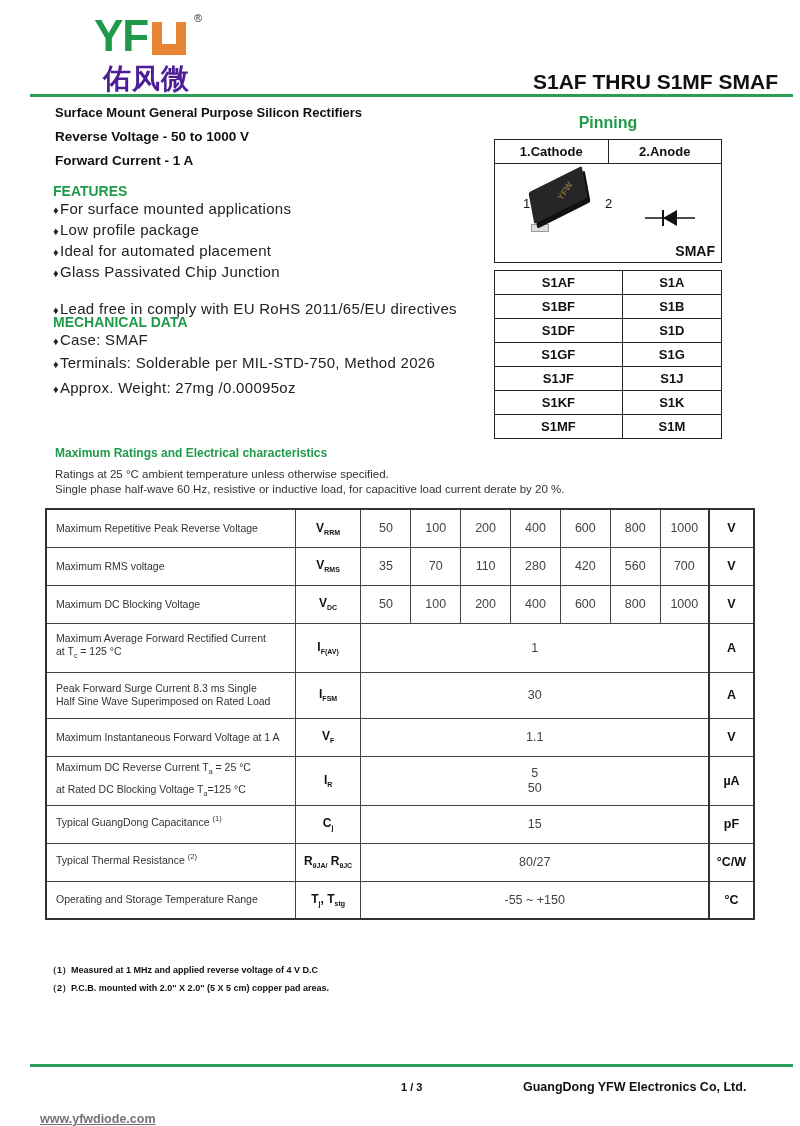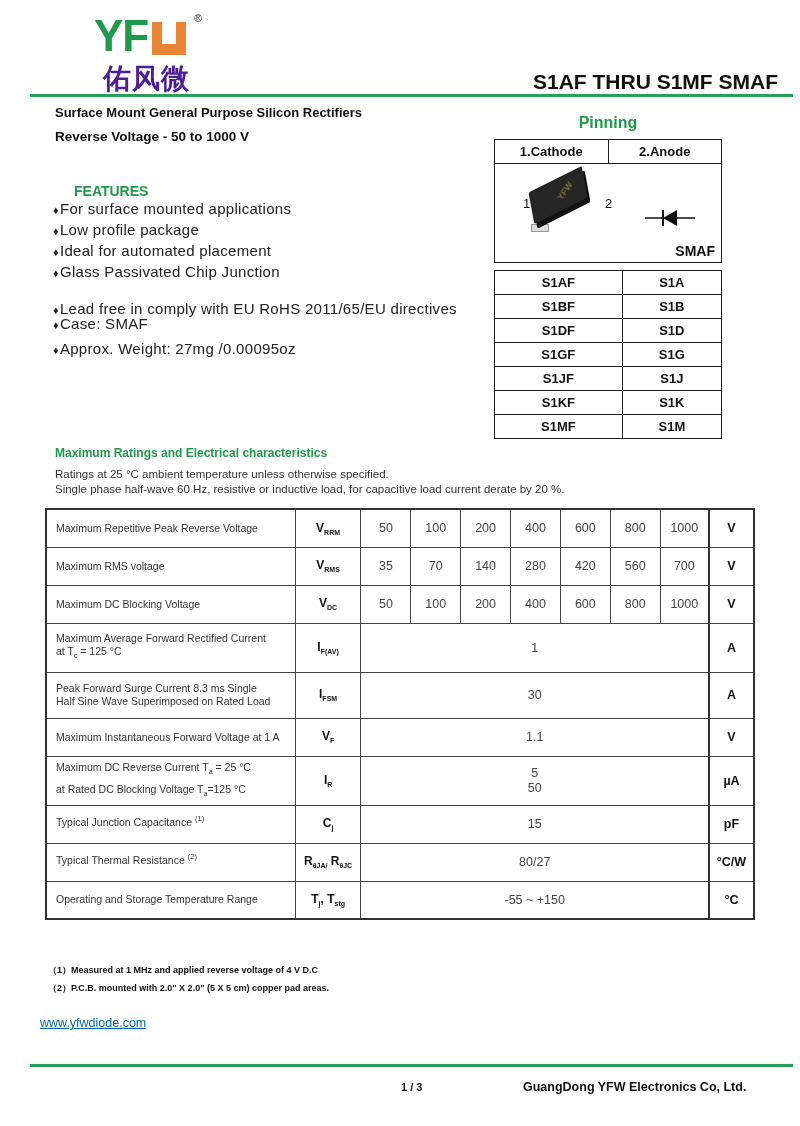--- a/index.html
+++ b/index.html
@@ -14,21 +14,21 @@
   .logo .reg { position: absolute; left: 100px; top: -2px; font-size: 11px; color: #333; }
   .logo .cn { position: absolute; left: 9px; top: 46px; font-size: 28px; font-weight: bold; color: #4c1d95; letter-spacing: 1px; font-family: "DejaVu Sans", sans-serif; }
 
   .title { position: absolute; right: 22px; top: 70px; font-size: 21px; font-weight: bold; color: #111; }
   .top-line { position: absolute; left: 30px; top: 94px; width: 763px; height: 3px; background: #2a9d57; }
 
   .intro { position: absolute; left: 55px; top: 105px; }
   .intro .l1 { font-size: 13px; font-weight: bold; margin-bottom: 9px; }
   .intro .l2 { font-size: 13.5px; font-weight: bold; margin-bottom: 9px; }
 
-  .sec-head { color: #1f9a4a; font-weight: bold; font-size: 14px; margin-left: 21px; }
+  .sec-head { color: #1f9a4a; font-weight: bold; font-size: 14px; }
   .features { position: absolute; left: 53px; top: 183px; }
   .bullet { font-size: 15px; line-height: 20px; color: #222; letter-spacing: 0.3px; }
   .bullet .dia { font-size: 11px; margin-right: 1px; }
   .mech { position: absolute; left: 53px; top: 314px; }
 
   .pinning-title { position: absolute; left: 494px; top: 114px; width: 228px; text-align: center; font-size: 16px; font-weight: bold; color: #1f9a4a; }
   .pinning { position: absolute; left: 494px; top: 139px; width: 228px; height: 124px; border: 1.5px solid #222; }
   .pinning .hdr { display: flex; height: 24px; border-bottom: 1.5px solid #222; }
   .pinning .hdr div { flex: 1; text-align: center; font-weight: bold; font-size: 13px; line-height: 23px; }
   .pinning .hdr div:first-child { border-right: 1.5px solid #222; }
@@ -55,52 +55,55 @@
   .spec td.sym { font-weight: bold; font-size: 12px; color: #111; }
   .spec td.sym sub { font-size: 7px; font-weight: bold; }
   .spec td.unit { font-weight: bold; font-size: 12.5px; color: #111; }
   .spec td.val { font-size: 12.5px; color: #444; }
   .spec .bthick { border-left: 2px solid #333; }
   .spec .sup { font-size: 7.5px; vertical-align: super; margin-left: 3px; }
 
   .fn { position: absolute; left: 48px; font-size: 9px; font-weight: bold; color: #111; }
 
   .bot-line { position: absolute; left: 30px; top: 1064px; width: 763px; height: 3px; background: #2a9d57; }
-  .foot-link { position: absolute; left: 40px; top: 1016px; font-size: 12.5px; font-weight: normal; color: #0369a1; text-decoration: underline; }
+  .foot-link { position: absolute; left: 40px; top: 1112px; font-size: 12.5px; font-weight: bold; color: #737373; text-decoration: underline; }
   .foot-page { position: absolute; left: 401px; top: 1081px; font-size: 11px; font-weight: bold; }
   .foot-co { position: absolute; left: 523px; top: 1080px; font-size: 12.5px; font-weight: bold; }
 </style>
 </head>
 <body>
 
 <div class="logo">
   <div class="letters"><span class="y">Y</span><span class="f">F</span></div>
   <div class="u-box"></div>
   <div class="reg">®</div>
   <div class="cn">佑风微</div>
 </div>
 <div class="title">S1AF THRU S1MF  SMAF</div>
 <div class="top-line"></div>
 
 <div class="intro">
   <div class="l1">Surface Mount General Purpose Silicon Rectifiers</div>
   <div class="l2">Reverse Voltage - 50 to 1000 V</div>
+  <div class="l2">Forward Current - 1 A</div>
 </div>
 
 <div class="features">
   <div class="sec-head">FEATURES</div>
   <div class="bullet"><span class="dia">♦</span><span>For surface mounted applications</span></div>
   <div class="bullet"><span class="dia">♦</span><span>Low profile package</span></div>
   <div class="bullet"><span class="dia">♦</span><span>Ideal for automated placement</span></div>
   <div class="bullet"><span class="dia">♦</span><span>Glass Passivated Chip Junction</span></div>
   <div class="bullet" style="margin-top:16px"><span class="dia">♦</span><span>Lead free in comply with EU RoHS 2011/65/EU directives</span></div>
 </div>
 
 <div class="mech">
+  <div class="sec-head">MECHANICAL DATA</div>
   <div class="bullet"><span class="dia">♦</span><span>Case: SMAF</span></div>
+  <div class="bullet" style="margin-top:2px"><span class="dia">♦</span><span>Terminals: Solderable per MIL-STD-750, Method 2026</span></div>
   <div class="bullet" style="margin-top:4px"><span class="dia">♦</span><span>Approx. Weight: 27mg /0.00095oz</span></div>
 </div>
 
 <div class="pinning-title">Pinning</div>
 <div class="pinning">
   <div class="hdr">
     <div>1.Cathode</div>
     <div>2.Anode</div>
   </div>
   <span class="pin-num" style="left:28px;top:56px">1</span>
@@ -181,21 +184,21 @@
     <td class="val">800</td>
     <td class="val">1000</td>
     <td class="unit bthick">V</td>
   </tr>
 
   <tr style="height:38px">
     <td class="param">Maximum RMS voltage</td>
     <td class="sym"><span>V</span><sub>RMS</sub></td>
     <td class="val">35</td>
     <td class="val">70</td>
-    <td class="val">140</td>
+    <td class="val">110</td>
     <td class="val">280</td>
     <td class="val">420</td>
     <td class="val">560</td>
     <td class="val">700</td>
     <td class="unit bthick">V</td>
   </tr>
 
   <tr style="height:38px">
     <td class="param">Maximum DC Blocking Voltage</td>
     <td class="sym"><span>V</span><sub>DC</sub></td>
@@ -243,21 +246,21 @@
         </td>
     <td class="sym"><span>I</span><sub>R</sub></td>
     <td class="val" colspan="7" style="line-height:15px">
           <div>5</div>
           <div>50</div>
         </td>
     <td class="unit bthick">µA</td>
   </tr>
 
   <tr style="height:38px">
-    <td class="param" style="vertical-align:top;padding-top:6px"><span>Typical Junction Capacitance</span><span class="sup">(1)</span></td>
+    <td class="param" style="vertical-align:top;padding-top:6px"><span>Typical GuangDong Capacitance</span><span class="sup">(1)</span></td>
     <td class="sym"><span>C</span><sub>j</sub></td>
     <td class="val" colspan="7">15</td>
     <td class="unit bthick">pF</td>
   </tr>
 
   <tr style="height:38px">
     <td class="param" style="vertical-align:top;padding-top:6px"><span>Typical Thermal Resistance</span><span class="sup">(2)</span></td>
     <td class="sym"><span>R</span><sub>θJA/</sub><span> R</span><sub>θJC</sub></td>
     <td class="val" colspan="7">80/27</td>
     <td class="unit bthick">°C/W</td>

